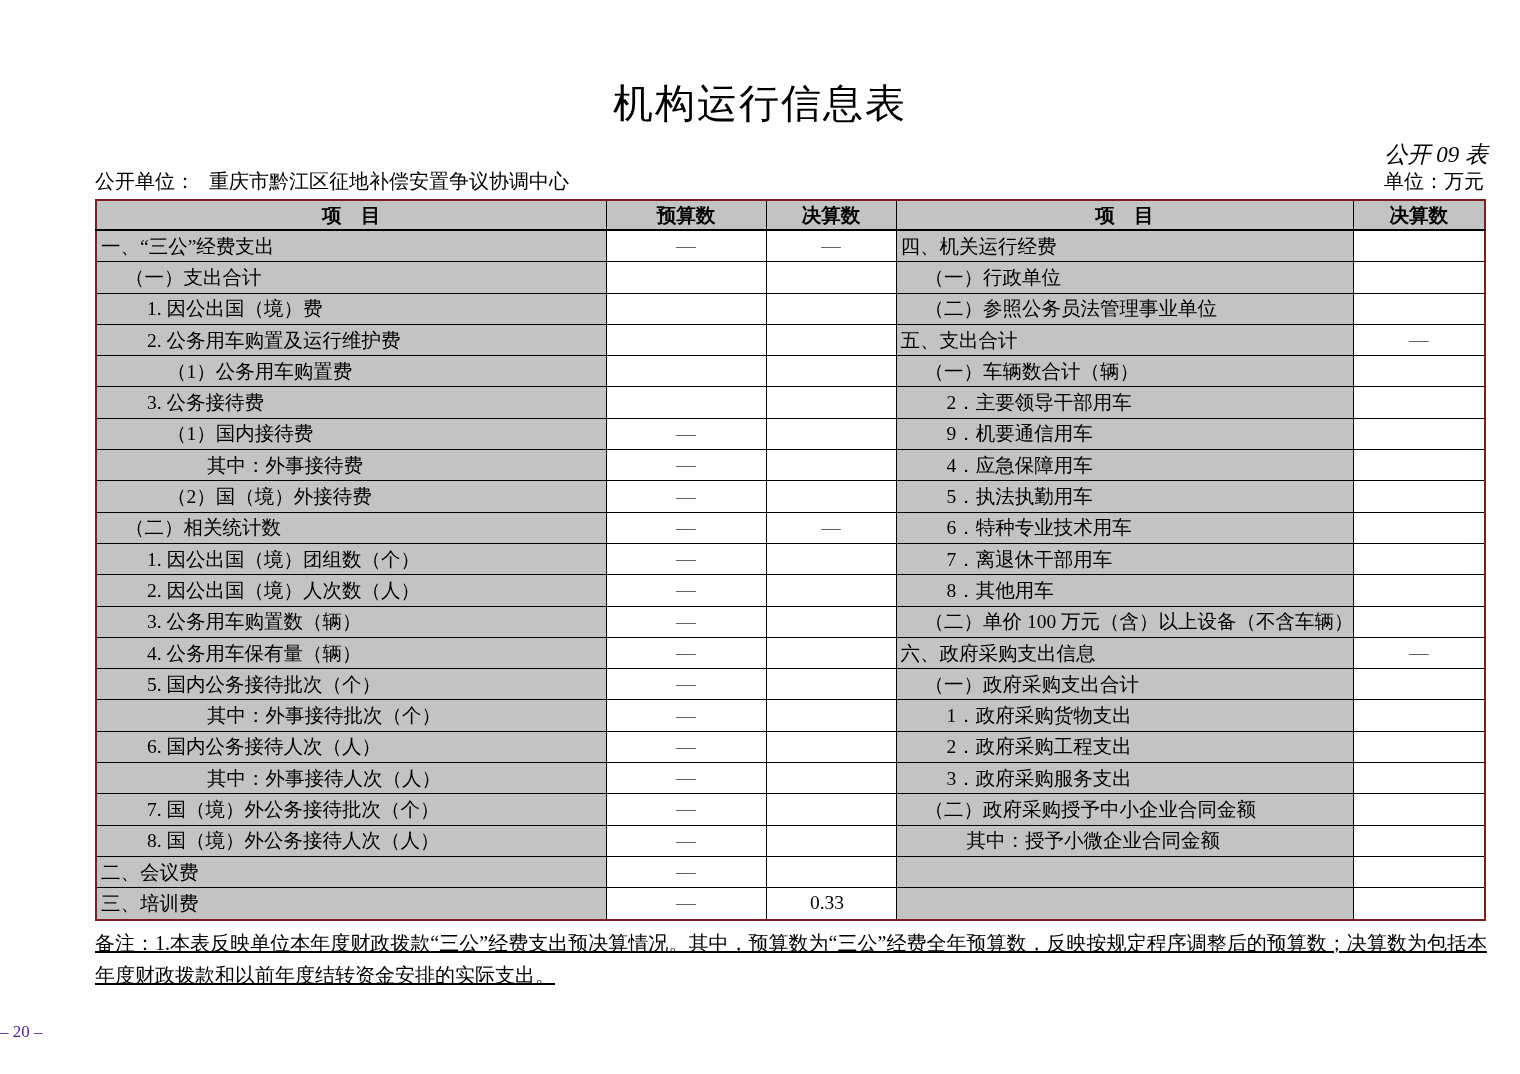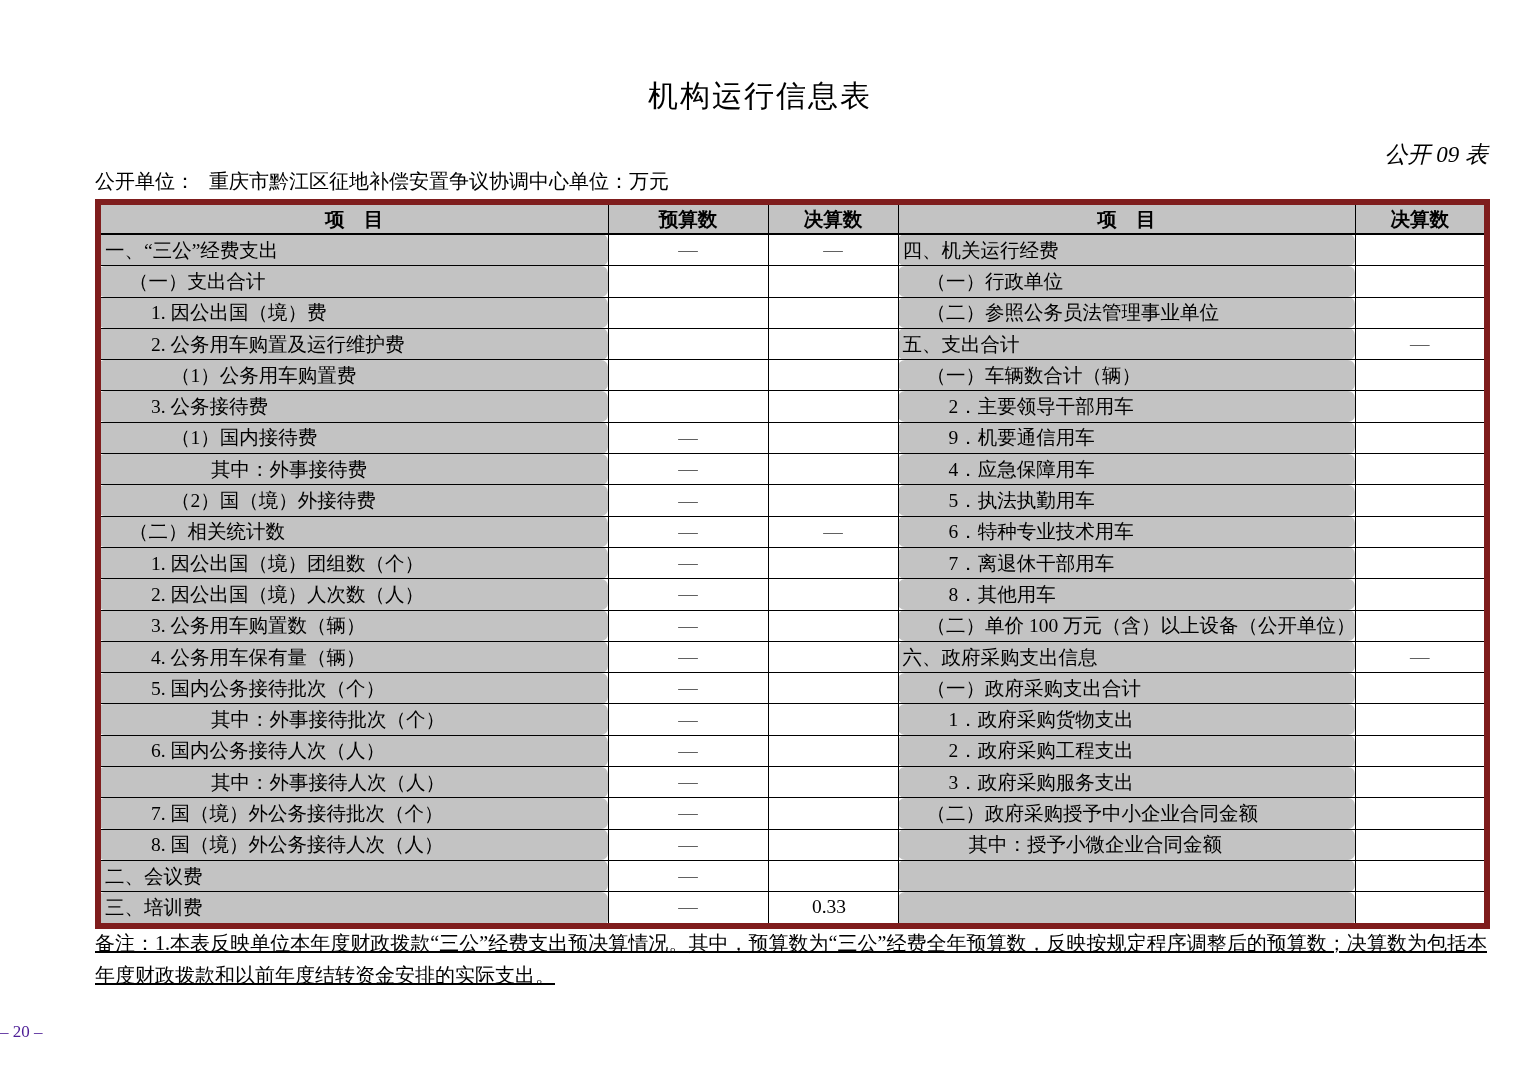--- a/index.html
+++ b/index.html
@@ -3,47 +3,47 @@
 <meta charset="utf-8">
 <style>
   html,body{margin:0;padding:0;}
   body{
     width:1520px;height:1074px;position:relative;background:#ffffff;color:#000;
     font-family:"Liberation Serif","DejaVu Serif",serif;
     overflow:hidden;
   }
   .title{
     position:absolute;top:76px;left:0;width:100%;
-    text-align:center;font-size:30px;letter-spacing:2px;font-weight:500;
+    text-align:center;font-size:40px;letter-spacing:2px;font-weight:500;
   }
   .form-code{
     position:absolute;top:139px;right:32px;font-size:23px;font-style:italic;
   }
   .meta-row{
     position:absolute;top:168px;left:95px;width:1389px;
-    display:flex;font-size:20px;
+    display:flex;justify-content:space-between;font-size:20px;
   }
   .meta-left{display:flex;}
   .unit-name{margin-left:14px;}
   table.main{
     position:absolute;top:199px;left:95px;width:1389px;
     border-collapse:collapse;table-layout:fixed;
-    border:6px solid #7f1d1d;
+    border:2px solid #7f1d1d;
   }
   th,td{
     border:1px solid #000;vertical-align:middle;
     font-size:19.5px;overflow:hidden;white-space:nowrap;
     padding:0;
   }
   thead th{
     background:#c3c3c3;font-weight:bold;height:28px;
     text-align:center;border-bottom:2px solid #000;
   }
   td{height:30.3px;}
-  td.label{background:#c3c3c3;text-align:left;border-radius:7px;}
+  td.label{background:#c3c3c3;text-align:left;}
   td.value{background:#ffffff;text-align:center;color:#5a5a5a;}
   td.value.num{padding-right:8px;color:#000;}
   td.ind0{padding-left:4px;}
   td.ind1{padding-left:28px;}
   td.ind2{padding-left:50px;}
   td.ind3{padding-left:70px;}
   td.ind4{padding-left:110px;}
   .notes{
     position:absolute;top:927px;left:95px;width:1392px;
     font-size:20px;line-height:1.6;text-align:justify;text-decoration:underline;
@@ -167,21 +167,21 @@
         <td class="label ind2">2. 因公出国（境）人次数（人）</td>
         <td class="value">—</td>
         <td class="value"></td>
         <td class="label ind2">8．其他用车</td>
         <td class="value"></td>
       </tr>
       <tr>
         <td class="label ind2">3. 公务用车购置数（辆）</td>
         <td class="value">—</td>
         <td class="value"></td>
-        <td class="label ind1">（二）单价 100 万元（含）以上设备（公开单位）</td>
+        <td class="label ind1">（二）单价 100 万元（含）以上设备（不含车辆）</td>
         <td class="value"></td>
       </tr>
       <tr>
         <td class="label ind2">4. 公务用车保有量（辆）</td>
         <td class="value">—</td>
         <td class="value"></td>
         <td class="label ind0">六、政府采购支出信息</td>
         <td class="value">—</td>
       </tr>
       <tr>

